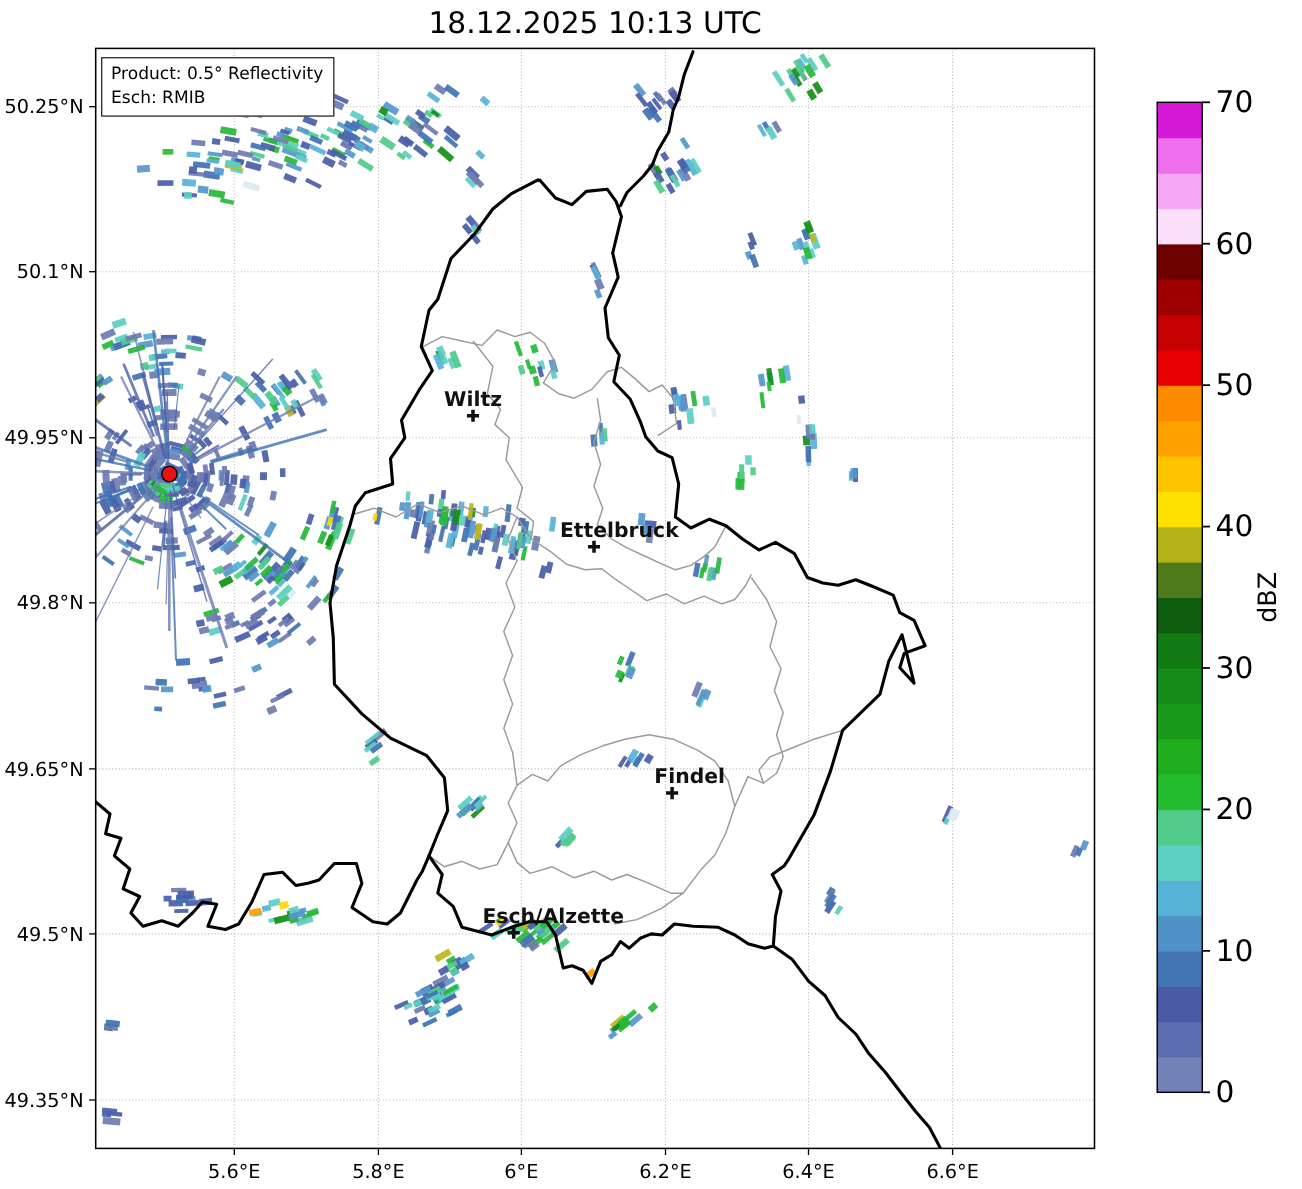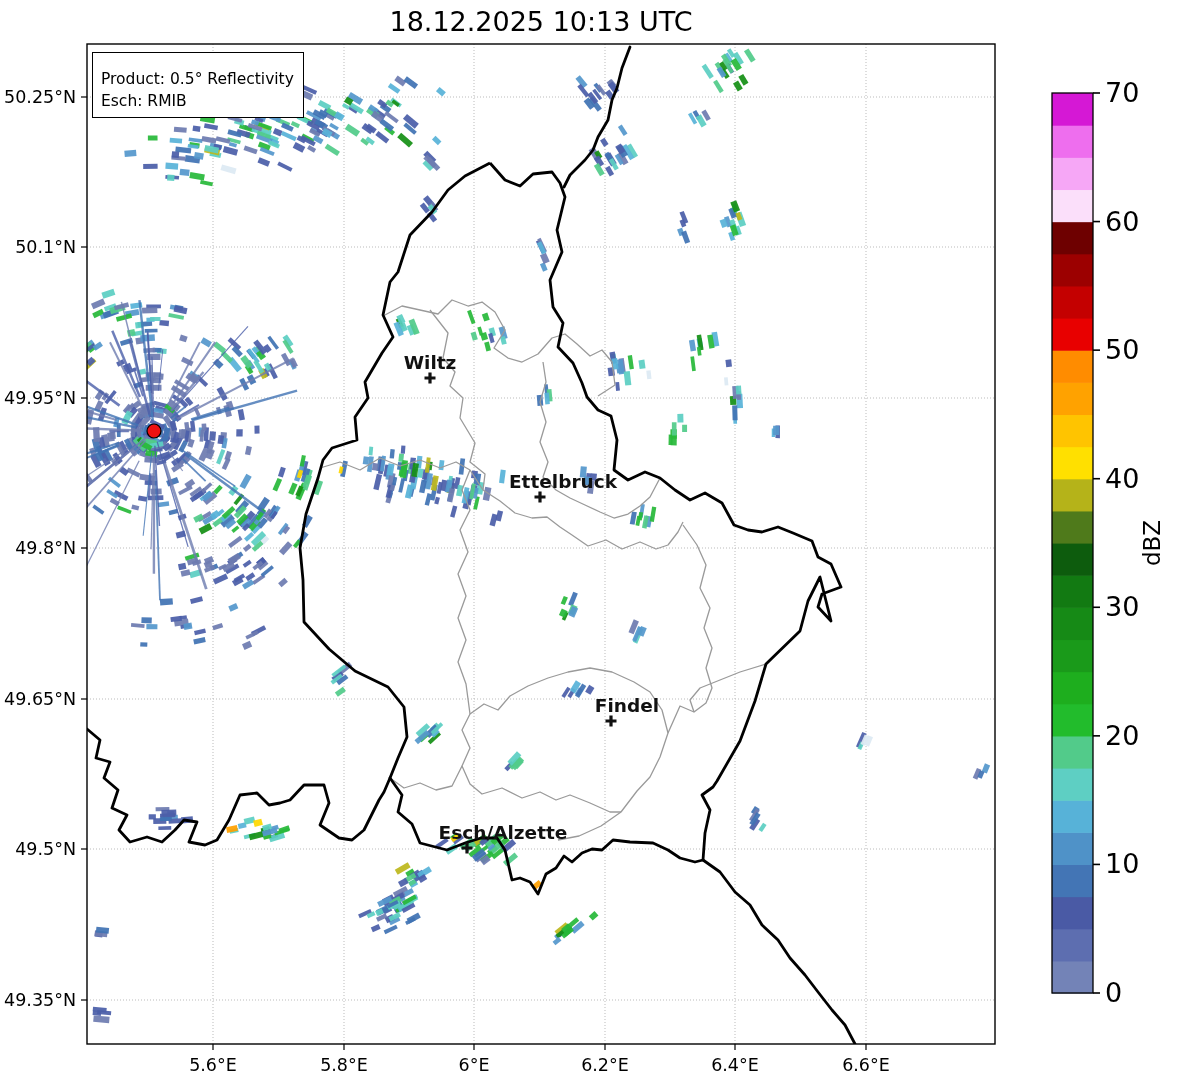--- a/index.html
+++ b/index.html
@@ -2,21 +2,21 @@
 <html><head>
 <meta charset="utf-8">
 <style>
   html,body{margin:0;padding:0;background:#fff;}
   body{position:relative;width:1184px;height:1081px;overflow:hidden;
        font-family:"DejaVu Sans","Liberation Sans",sans-serif;color:#000;}
   #stage{position:absolute;left:0;top:0;width:944px;height:1081px;}
   #title{position:absolute;left:87px;top:6px;width:908px;text-align:center;
          font-size:27px;color:#000;white-space:nowrap;}
   #info-box{position:absolute;left:92px;top:52px;background:#fff;
-            border:1.6px solid #000;padding:15px 9px 4px 8px;font-size:15.5px;
+            border:1.6px solid #000;padding:3px 9px 4px 8px;font-size:15.5px;
             line-height:1.45;z-index:5;}
   svg text{font-family:"DejaVu Sans","Liberation Sans",sans-serif;}
 </style>
 </head>
 <body>
 
 <div id="stage">
   <div id="title">18.12.2025 10:13 UTC</div>
   <div id="info-box">
     <div>Product: 0.5° Reflectivity</div>

